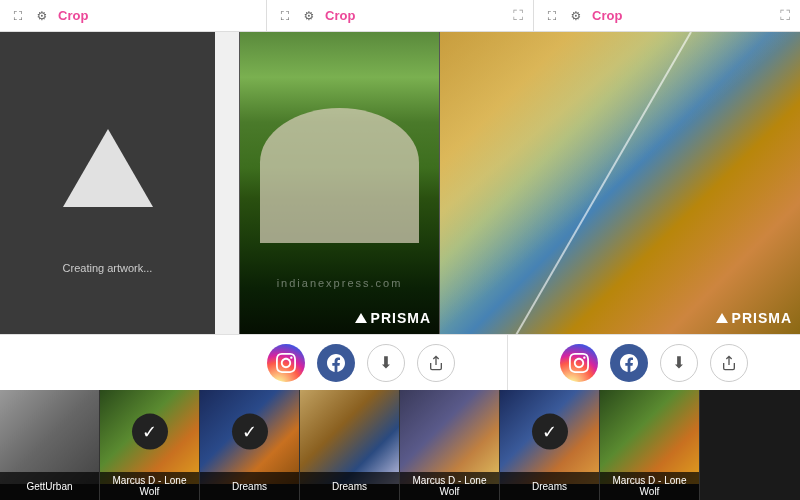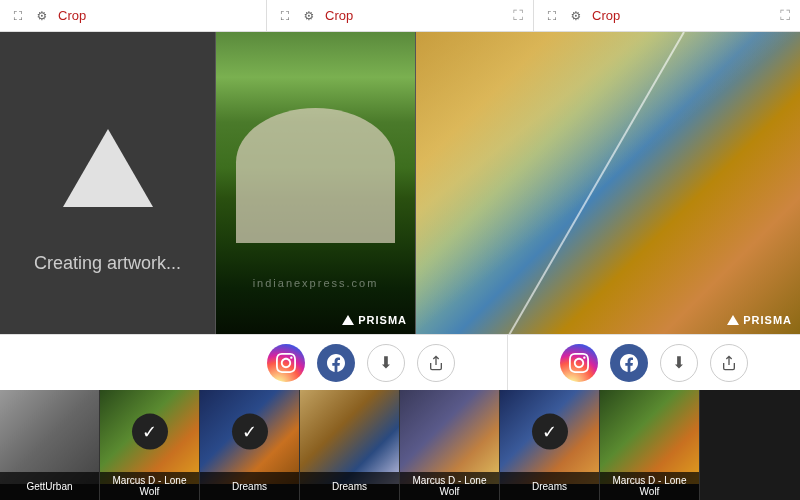--- a/index.html
+++ b/index.html
@@ -33,22 +33,22 @@
       width: 16px;
       height: 16px;
       display: flex;
       align-items: center;
       justify-content: center;
       color: #666;
       font-size: 12px;
     }
     .top-bar-label {
       font-size: 13px;
-      color: #b91c1c;
-      font-weight: 400;
+      color: #ec4899;
+      font-weight: 700;
     }
     .top-bar-expand {
       margin-left: auto;
       color: #999;
       font-size: 14px;
     }
 
     
     .main-area {
       display: flex;
@@ -70,33 +70,34 @@
     .triangle-icon {
       width: 0;
       height: 0;
       border-left: 45px solid transparent;
       border-right: 45px solid transparent;
       border-bottom: 78px solid rgba(255,255,255,0.85);
       margin-bottom: 30px;
     }
     .creating-text {
       color: #ccc;
-      font-size: 18px;
+      font-size: 11px;
       position: absolute;
       bottom: 60px;
       text-align: center;
     }
 
     
     .panel-2 {
       width: 200px;
       position: relative;
       overflow: hidden;
       flex-shrink: 0;
       border-left: 1px solid #555;
+      margin-left: 24px;
     }
     .panel-photo {
       width: 100%;
       height: 100%;
       background: linear-gradient(
         to bottom,
         #5a8a3c 0%,
         #7ab050 15%,
         #4a7a2a 30%,
         #3d6e1e 45%,
@@ -136,21 +137,21 @@
     }
     .prisma-triangle {
       width: 0;
       height: 0;
       border-left: 6px solid transparent;
       border-right: 6px solid transparent;
       border-bottom: 10px solid white;
     }
     .prisma-text {
       color: white;
-      font-size: 11px;
+      font-size: 14px;
       font-weight: 600;
       letter-spacing: 1px;
     }
 
     
     .panel-3 {
       flex: 1;
       position: relative;
       overflow: hidden;
       border-left: 1px solid #555;

